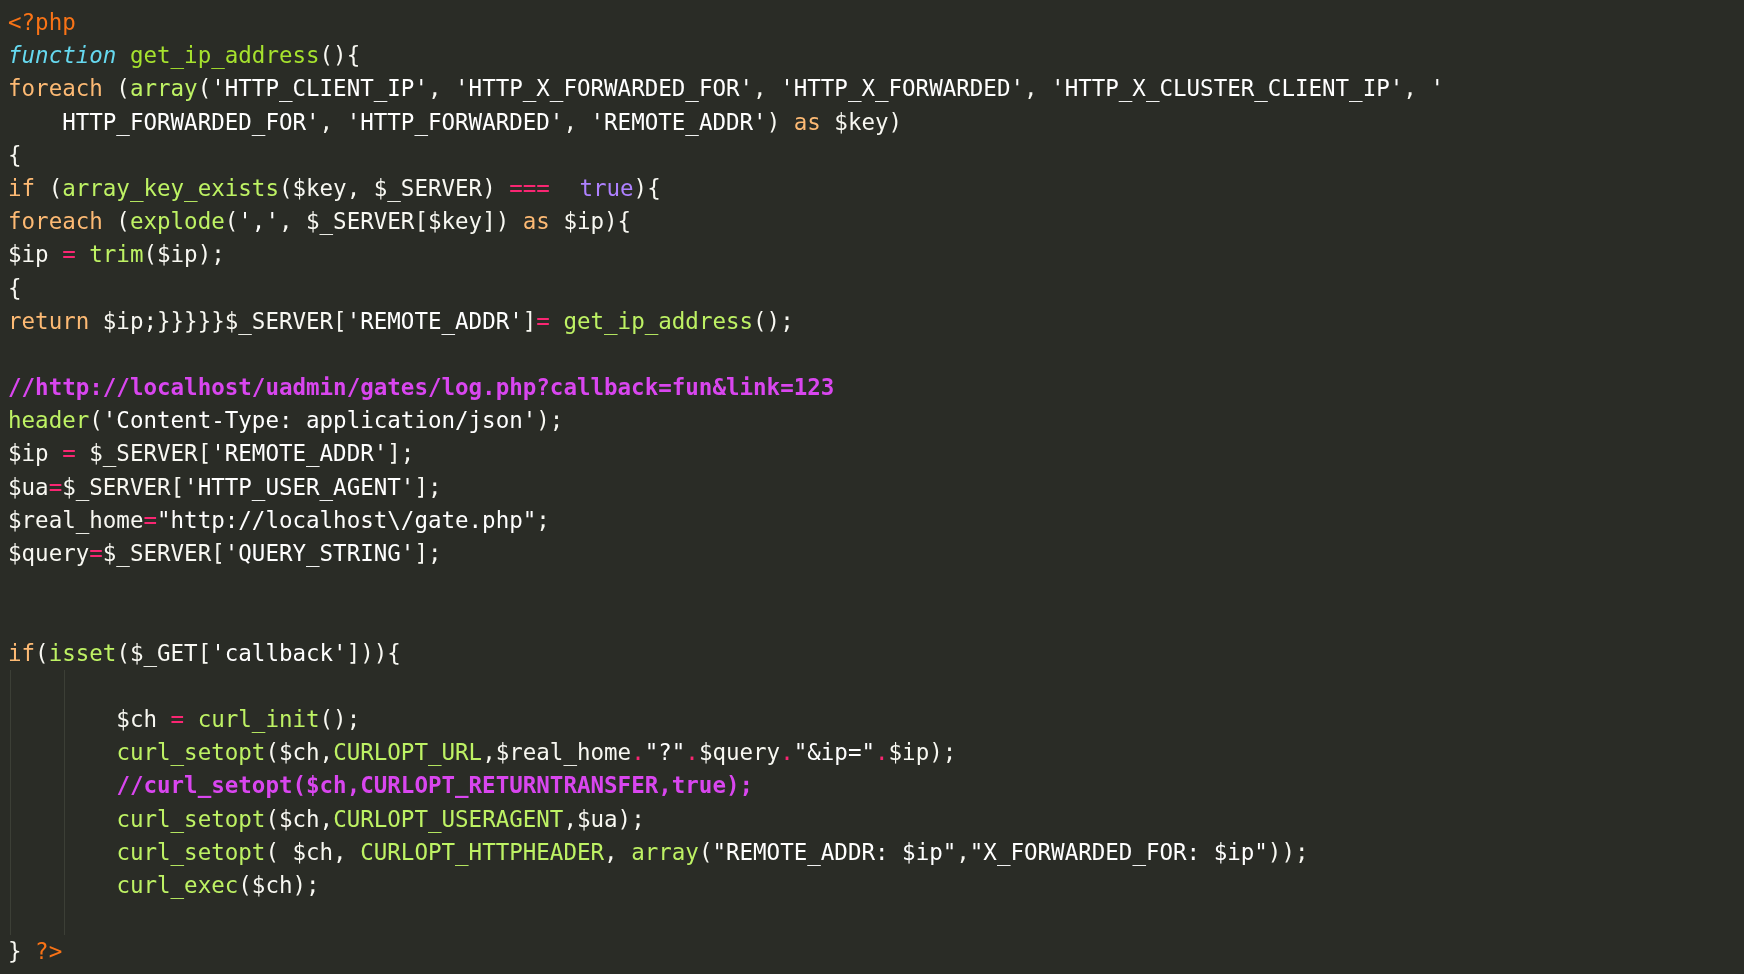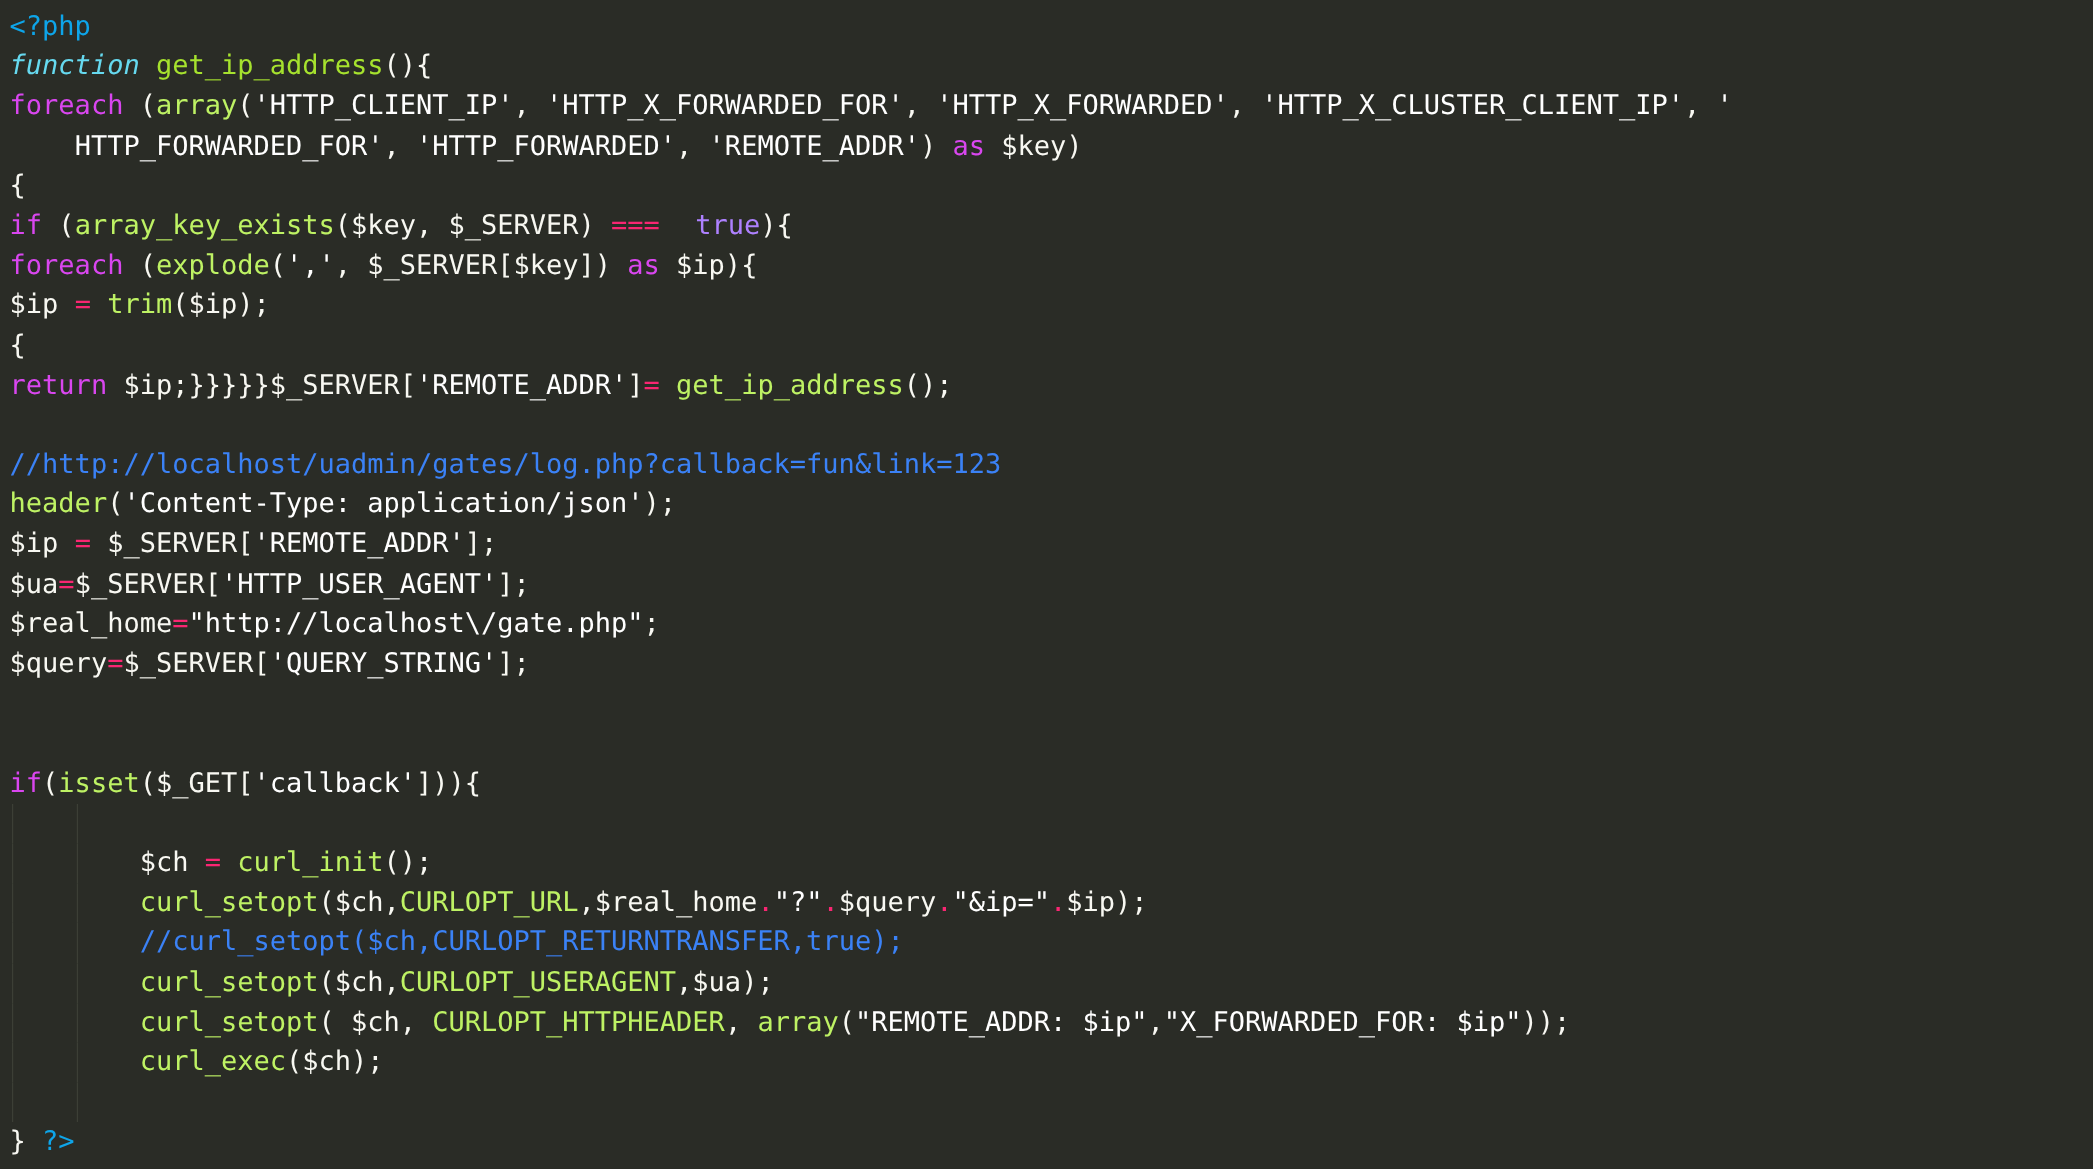--- a/index.html
+++ b/index.html
@@ -33,29 +33,29 @@
   
   .guide {
     position: absolute;
     width: 1px;
     background: #3c3f36;
     left: 0;
     top: 0;
     height: 100%;
   }
   
-  .kw       { color: #d946ef; }          
+  .kw       { color: #fdba74; }          
   .kwi      { color: #66d9ef; font-style: italic; }  
   .fn       { color: #a6e22e; }          
   .builtin  { color: #bef264; }          
   .str      { color: #ffffff; }          
   .op       { color: #f92672; }          
   .const    { color: #ae81ff; margin-left: 16px; }          
   .plain    { color: #f8f8f2; }          
-  .cmt      { color: #3b82f6; }          
-  .tag      { color: #0ea5e9; }          
+  .cmt      { color: #d946ef; font-weight: bold; }          
+  .tag      { color: #f97316; }          
 </style>
 </head>
 <body>
 
 <div id="editor">
   <div class="code" id="code-body"><div class="line"><span class="tag">&lt;?php</span></div><div class="line"><span class="kwi">function</span><span class="plain"> </span><span class="fn">get_ip_address</span><span class="plain">(){</span></div><div class="line"><span class="kw">foreach</span><span class="plain"> (</span><span class="builtin">array</span><span class="plain">(</span><span class="str">'HTTP_CLIENT_IP'</span><span class="plain">, </span><span class="str">'HTTP_X_FORWARDED_FOR'</span><span class="plain">, </span><span class="str">'HTTP_X_FORWARDED'</span><span class="plain">, </span><span class="str">'HTTP_X_CLUSTER_CLIENT_IP'</span><span class="plain">, </span><span class="str">'</span></div><div class="line"><span class="plain">    </span><span class="str">HTTP_FORWARDED_FOR'</span><span class="plain">, </span><span class="str">'HTTP_FORWARDED'</span><span class="plain">, </span><span class="str">'REMOTE_ADDR'</span><span class="plain">) </span><span class="kw">as</span><span class="plain"> $key)</span></div><div class="line"><span class="plain">{</span></div><div class="line"><span class="kw">if</span><span class="plain"> (</span><span class="builtin">array_key_exists</span><span class="plain">($key, $_SERVER) </span><span class="op">===</span><span class="plain"> </span><span class="const">true</span><span class="plain">){</span></div><div class="line"><span class="kw">foreach</span><span class="plain"> (</span><span class="builtin">explode</span><span class="plain">(</span><span class="str">','</span><span class="plain">, $_SERVER[$key]) </span><span class="kw">as</span><span class="plain"> $ip){</span></div><div class="line"><span class="plain">$ip </span><span class="op">=</span><span class="plain"> </span><span class="builtin">trim</span><span class="plain">($ip);</span></div><div class="line"><span class="plain">{</span></div><div class="line"><span class="kw">return</span><span class="plain"> $ip;}}}}}$_SERVER[</span><span class="str">'REMOTE_ADDR'</span><span class="plain">]</span><span class="op">=</span><span class="plain"> </span><span class="builtin">get_ip_address</span><span class="plain">();</span></div><div class="line"><span class="plain">​</span></div><div class="line"><span class="cmt">//http://localhost/uadmin/gates/log.php?callback=fun&amp;link=123</span></div><div class="line"><span class="builtin">header</span><span class="plain">(</span><span class="str">'Content-Type: application/json'</span><span class="plain">);</span></div><div class="line"><span class="plain">$ip </span><span class="op">=</span><span class="plain"> $_SERVER[</span><span class="str">'REMOTE_ADDR'</span><span class="plain">];</span></div><div class="line"><span class="plain">$ua</span><span class="op">=</span><span class="plain">$_SERVER[</span><span class="str">'HTTP_USER_AGENT'</span><span class="plain">];</span></div><div class="line"><span class="plain">$real_home</span><span class="op">=</span><span class="str">"http://localhost\/gate.php"</span><span class="plain">;</span></div><div class="line"><span class="plain">$query</span><span class="op">=</span><span class="plain">$_SERVER[</span><span class="str">'QUERY_STRING'</span><span class="plain">];</span></div><div class="line"><span class="plain">​</span></div><div class="line"><span class="plain">​</span></div><div class="line"><span class="kw">if</span><span class="plain">(</span><span class="builtin">isset</span><span class="plain">($_GET[</span><span class="str">'callback'</span><span class="plain">])){</span></div><div class="line"><span class="guide" style="left: 2px;"></span><span class="guide" style="left: 56.08px;"></span><span class="plain">​</span></div><div class="line"><span class="guide" style="left: 2px;"></span><span class="guide" style="left: 56.08px;"></span><span class="plain">        $ch </span><span class="op">=</span><span class="plain"> </span><span class="builtin">curl_init</span><span class="plain">();</span></div><div class="line"><span class="guide" style="left: 2px;"></span><span class="guide" style="left: 56.08px;"></span><span class="plain">        </span><span class="builtin">curl_setopt</span><span class="plain">($ch,</span><span class="builtin">CURLOPT_URL</span><span class="plain">,$real_home</span><span class="op">.</span><span class="str">"?"</span><span class="op">.</span><span class="plain">$query</span><span class="op">.</span><span class="str">"&amp;ip="</span><span class="op">.</span><span class="plain">$ip);</span></div><div class="line"><span class="guide" style="left: 2px;"></span><span class="guide" style="left: 56.08px;"></span><span class="plain">        </span><span class="cmt">//curl_setopt($ch,CURLOPT_RETURNTRANSFER,true);</span></div><div class="line"><span class="guide" style="left: 2px;"></span><span class="guide" style="left: 56.08px;"></span><span class="plain">        </span><span class="builtin">curl_setopt</span><span class="plain">($ch,</span><span class="builtin">CURLOPT_USERAGENT</span><span class="plain">,$ua);</span></div><div class="line"><span class="guide" style="left: 2px;"></span><span class="guide" style="left: 56.08px;"></span><span class="plain">        </span><span class="builtin">curl_setopt</span><span class="plain">( $ch, </span><span class="builtin">CURLOPT_HTTPHEADER</span><span class="plain">, </span><span class="builtin">array</span><span class="plain">(</span><span class="str">"REMOTE_ADDR: $ip"</span><span class="plain">,</span><span class="str">"X_FORWARDED_FOR: $ip"</span><span class="plain">));</span></div><div class="line"><span class="guide" style="left: 2px;"></span><span class="guide" style="left: 56.08px;"></span><span class="plain">        </span><span class="builtin">curl_exec</span><span class="plain">($ch);</span></div><div class="line"><span class="guide" style="left: 2px;"></span><span class="guide" style="left: 56.08px;"></span><span class="plain">​</span></div><div class="line"><span class="plain">} </span><span class="tag">?&gt;</span></div></div>
 </div>
 
 </body></html>

